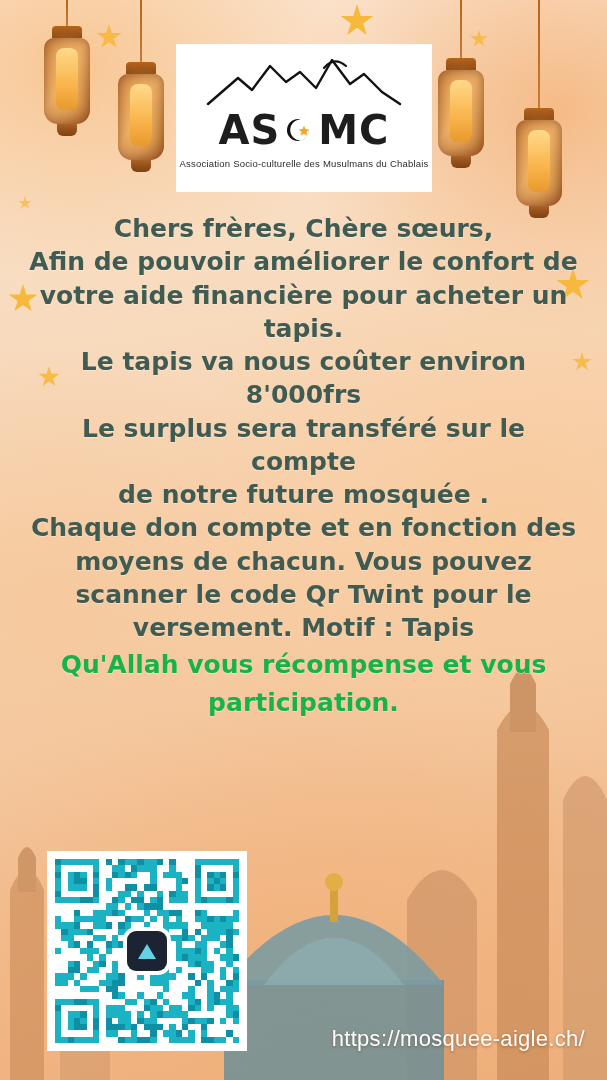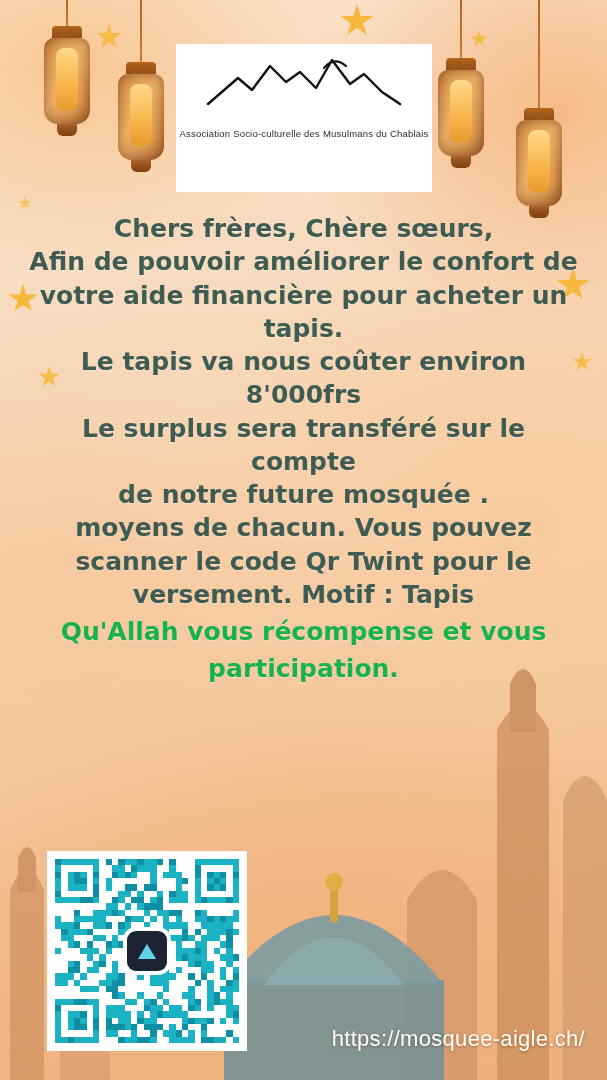--- a/index.html
+++ b/index.html
@@ -115,21 +115,21 @@
     align-items: center;
   }
   .logo-word .moon {
     display: inline-block;
     width: 34px; height: 34px;
     margin: 0 2px;
     position: relative;
   }
   .logo-word .moon svg { display: block; }
   .logo-sub {
-    margin-top: 20px;
+    margin-top: 8px;
     font-family: "Liberation Sans", sans-serif;
     font-size: 9.5px;
     color: #2b2b2b;
     letter-spacing: 0.2px;
   }
 
   
   .message {
     position: absolute;
     left: 28px; top: 212px;
@@ -263,32 +263,43 @@
   <div class="star" style="left:38px; top:366px; width:22px; height:22px; opacity:.9;"></div>
   <div class="star" style="left:556px; top:268px; width:34px; height:34px;"></div>
   <div class="star" style="left:572px; top:352px; width:20px; height:20px; opacity:.85;"></div>
   <div class="star" style="left:18px; top:196px; width:14px; height:14px; opacity:.7;"></div>
 
   <div class="logo-card">
     <svg class="logo-skyline" viewBox="0 0 200 56">
       <path d="M4 52 L34 26 L48 38 L66 14 L82 30 L96 20 L112 36 L128 8 L146 32 L160 22 L178 40 L196 52" fill="none" stroke="#111" stroke-width="2.4" stroke-linejoin="round" stroke-linecap="round"></path>
       <path d="M120 16 q10 -12 22 -2" fill="none" stroke="#111" stroke-width="2.2" stroke-linecap="round"></path>
     </svg>
+    <div class="logo-word">
+      <span>AS</span>
+      <span class="moon">
+        <svg viewBox="0 0 34 34" width="34" height="34">
+          <path d="M27 17 a11 11 0 1 1 -8.2 -10.6 a9 9 0 0 0 0 21.2 A11 11 0 0 0 27 17 Z" fill="#111"></path>
+          <path d="M22 12.5 l1.5 3.6 l3.9 .3 l-3 2.5 l1 3.8 l-3.4 -2 l-3.4 2 l1 -3.8 l-3 -2.5 l3.9 -.3 z" fill="#f0a81e"></path>
+        </svg>
+      </span>
+      <span>MC</span>
+    </div>
     <div class="logo-sub">Association Socio-culturelle des Musulmans du Chablais</div>
   </div>
 
   <div class="message">
     <p>Chers frères, Chère sœurs,</p>
     <p>Afin de pouvoir améliorer le confort de</p>
     <p>votre aide financière pour acheter un</p>
     <p>tapis.</p>
     <p>Le tapis va nous coûter environ</p>
     <p>8'000frs</p>
     <p>Le surplus sera transféré sur le compte</p>
     <p>de notre future mosquée .</p>
+    <p>Chaque don compte et en fonction des</p>
     <p>moyens de chacun. Vous pouvez</p>
     <p>scanner le code Qr Twint pour le</p>
     <p>versement. Motif : Tapis</p>
     <p class="dua">Qu'Allah vous récompense et vous</p>
     <p class="dua">participation.</p>
   </div>
 
   <div class="qr-card">
     <div class="qr-grid" id="qr-grid">
         <i class="dk"></i>

